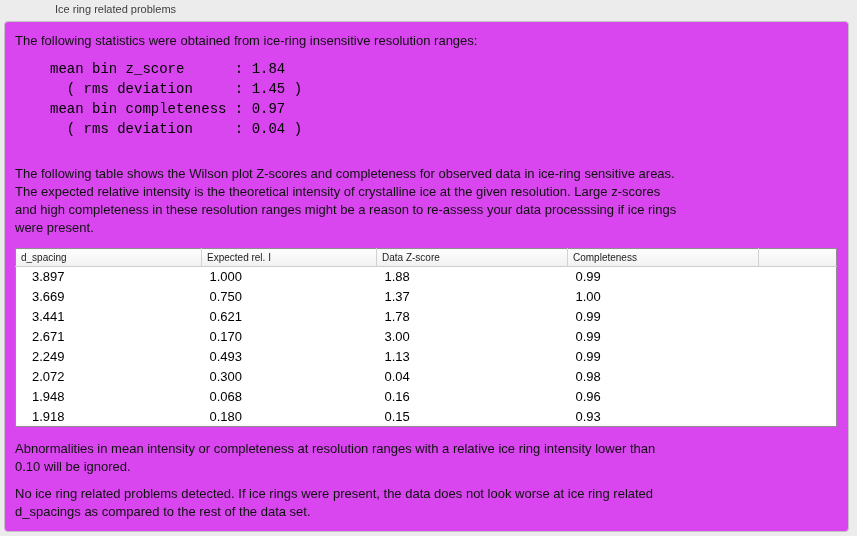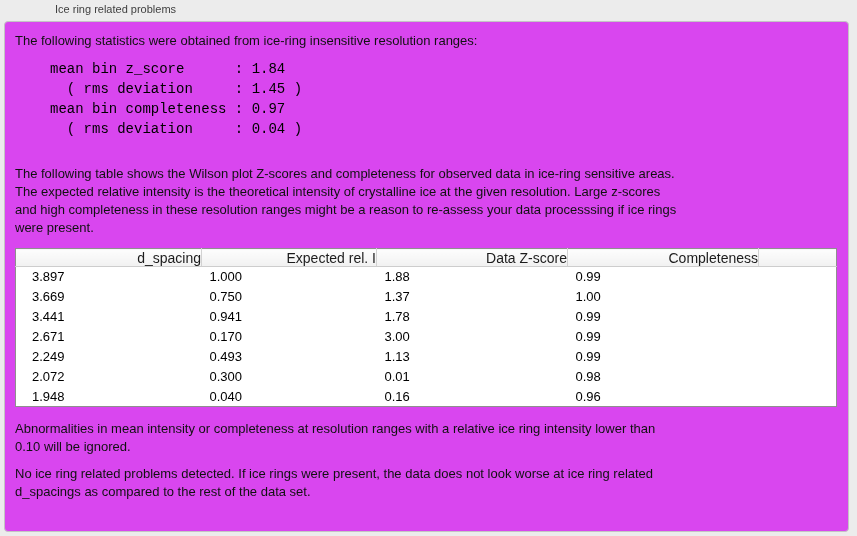--- a/index.html
+++ b/index.html
@@ -43,22 +43,22 @@
   table.datatable {
     margin:11px 0 0 10px;
     width:822px; table-layout:fixed;
     border-collapse:collapse;
     background:#ffffff;
     border:1px solid #8f8f8f;
   }
   table.datatable th {
     height:17px; box-sizing:content-box;
     background:linear-gradient(#fdfdfd,#f1f1f1);
-    font-size:14px; font-weight:normal; text-align:right;
-    padding:0 0 0 22px;
+    font-size:10px; font-weight:normal; text-align:left;
+    padding:0 0 0 5px;
     border-bottom:1px solid #cdcdcd;
     border-right:1px solid #d2d2d2;
     color:#1c1c1c;
     overflow:hidden; white-space:nowrap;
   }
   table.datatable th:last-child { border-right:none; }
   table.datatable td {
     height:20px; box-sizing:border-box;
     font-size:13px; color:#000;
     padding:0 0 0 8px;
@@ -112,21 +112,21 @@
       </tr>
         <tr>
         <td class="c0">3.669</td>
         <td>0.750</td>
         <td>1.37</td>
         <td>1.00</td>
         <td></td>
       </tr>
         <tr>
         <td class="c0">3.441</td>
-        <td>0.941</td>
+        <td>0.621</td>
         <td>1.78</td>
         <td>0.99</td>
         <td></td>
       </tr>
         <tr>
         <td class="c0">2.671</td>
         <td>0.170</td>
         <td>3.00</td>
         <td>0.99</td>
         <td></td>
@@ -134,29 +134,36 @@
         <tr>
         <td class="c0">2.249</td>
         <td>0.493</td>
         <td>1.13</td>
         <td>0.99</td>
         <td></td>
       </tr>
         <tr>
         <td class="c0">2.072</td>
         <td>0.300</td>
-        <td>0.01</td>
+        <td>0.04</td>
         <td>0.98</td>
         <td></td>
       </tr>
         <tr>
         <td class="c0">1.948</td>
-        <td>0.040</td>
+        <td>0.068</td>
         <td>0.16</td>
         <td>0.96</td>
+        <td></td>
+      </tr>
+        <tr>
+        <td class="c0">1.918</td>
+        <td>0.180</td>
+        <td>0.15</td>
+        <td>0.93</td>
         <td></td>
       </tr>
       </tbody>
   </table>
 
   <div class="para note">Abnormalities in mean intensity or completeness at resolution ranges with a relative ice ring intensity lower than
 0.10 will be ignored.</div>
 
   <div class="para conclusion">No ice ring related problems detected. If ice rings were present, the data does not look worse at ice ring related
 d_spacings as compared to the rest of the data set.</div>

